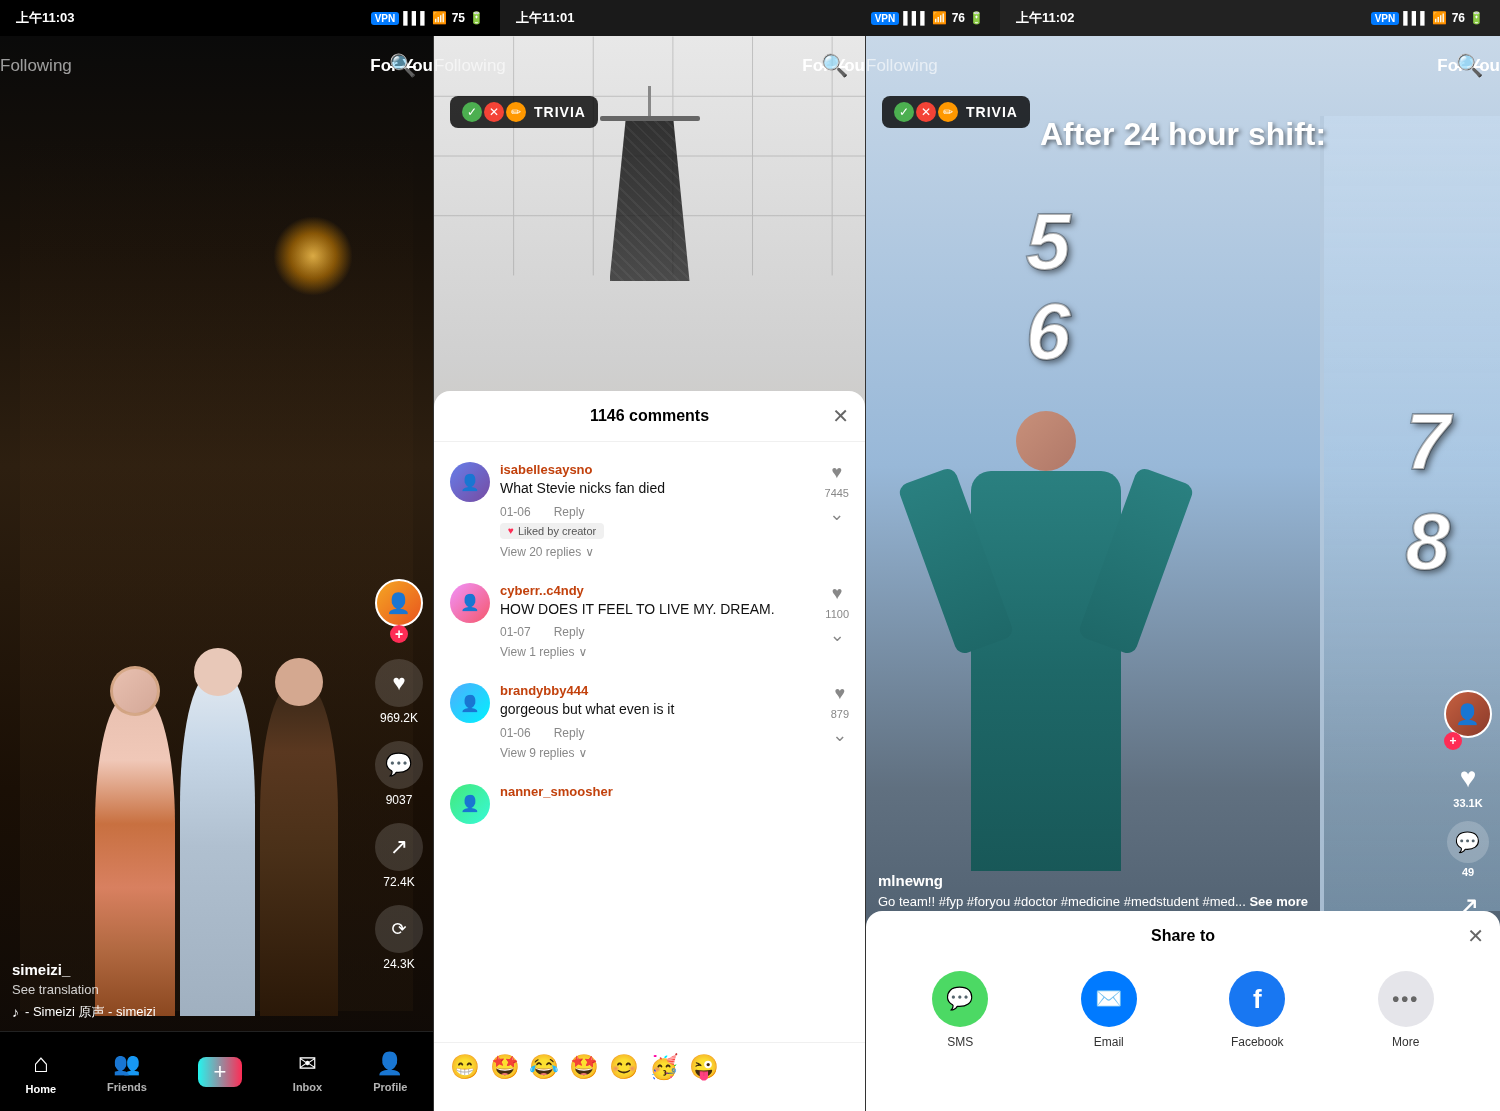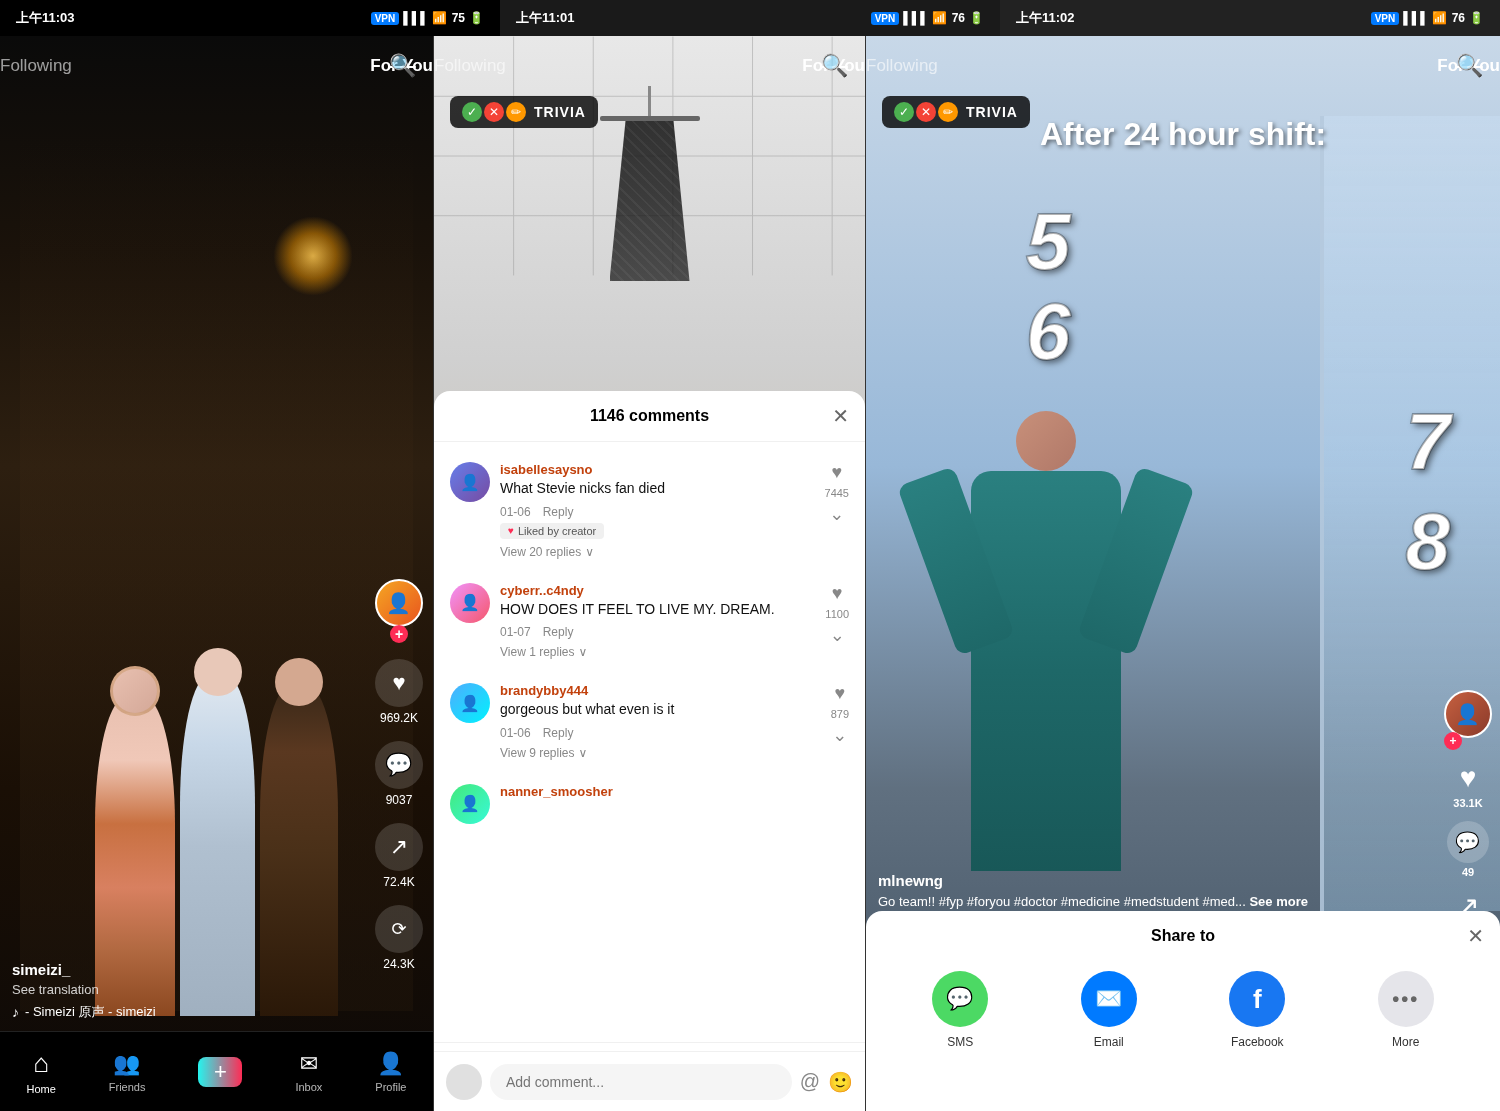--- a/index.html
+++ b/index.html
@@ -253,20 +253,21 @@
     .bottom-nav-icon {
       font-size: 26px;
       color: #fff;
     }
     .bottom-nav-icon.active {
       color: #fff;
     }
     .bottom-nav-label {
       font-size: 11px;
       color: rgba(255,255,255,0.7);
+      font-weight: bold;
     }
     .bottom-nav-label.active {
       color: #fff;
     }
     .plus-button {
       width: 44px;
       height: 30px;
       background: linear-gradient(90deg, #25f4ee, #fe2c55);
       border-radius: 8px;
       display: flex;
@@ -404,21 +405,21 @@
     }
     .comment-text {
       font-size: 14px;
       color: #111;
       margin-bottom: 6px;
       line-height: 1.4;
     }
     .comment-meta {
       display: flex;
       align-items: center;
-      gap: 12px;
+      gap: 23px;
     }
     .comment-date {
       font-size: 12px;
       color: #888;
     }
     .comment-reply-btn {
       font-size: 12px;
       color: #888;
       cursor: pointer;
     }
@@ -956,26 +957,20 @@
       <div class="emoji-bar">
         <span class="emoji-item">😁</span>
         <span class="emoji-item">🤩</span>
         <span class="emoji-item">😂</span>
         <span class="emoji-item">🤩</span>
         <span class="emoji-item">😊</span>
         <span class="emoji-item">🥳</span>
         <span class="emoji-item">😜</span>
       </div>
 
-      <div class="comment-input-bar">
-        <div class="comment-avatar-small"></div>
-        <input class="comment-input" type="text" placeholder="Add comment..." style="">
-        <span class="input-icon">@</span>
-        <span class="input-icon">🙂</span>
-      </div>
     </div>
   </div>
 
   <div class="panel panel-3">
 
     <div class="video-bg-3">
       <div style="position:absolute;inset:0;background:linear-gradient(180deg,#c8d8e8 0%,#b0c8e0 20%,#98b8d8 40%,#607080 70%,#405060 100%);"></div>
 
       <div style="position:absolute;top:80px;right:0;width:180px;bottom:200px;background:linear-gradient(180deg,rgba(200,220,240,0.6) 0%,rgba(160,200,230,0.4) 100%);border-left:4px solid rgba(180,200,220,0.8);"></div>
 

